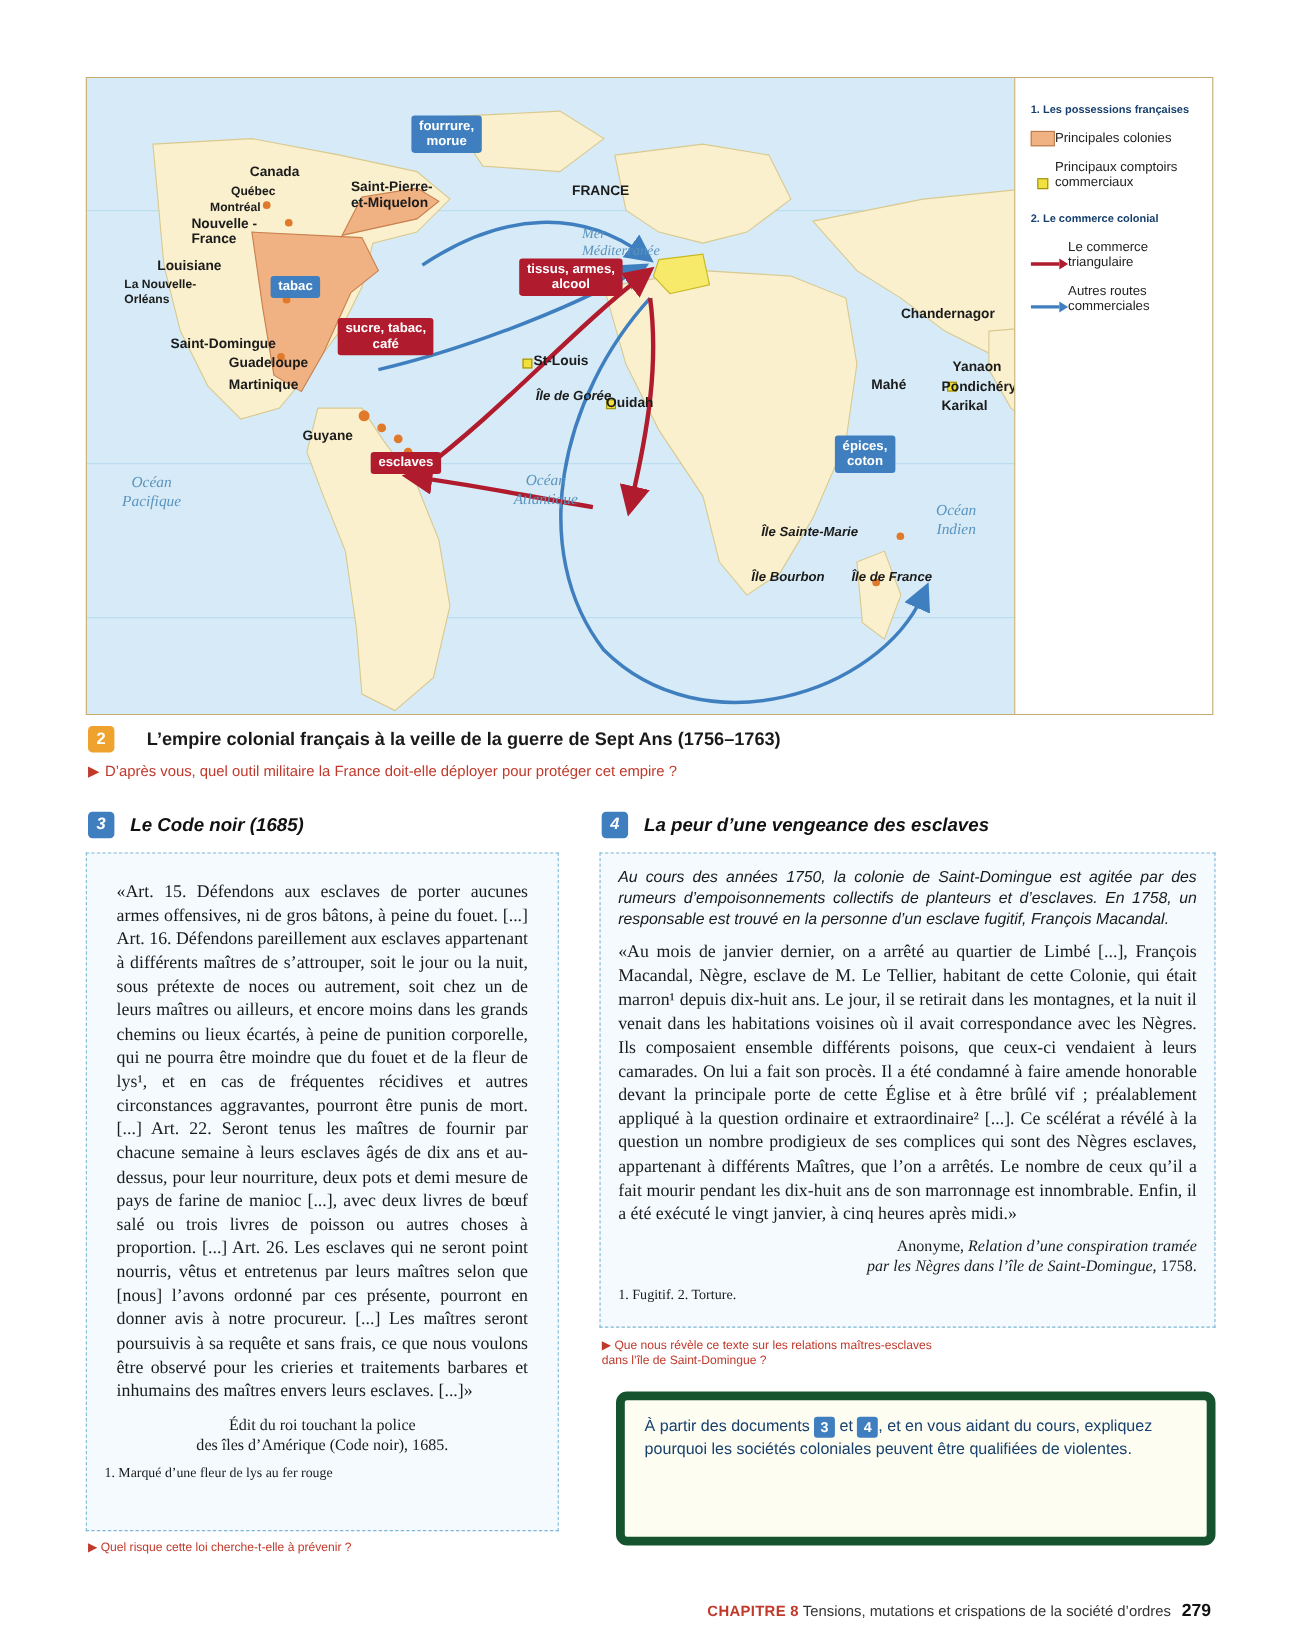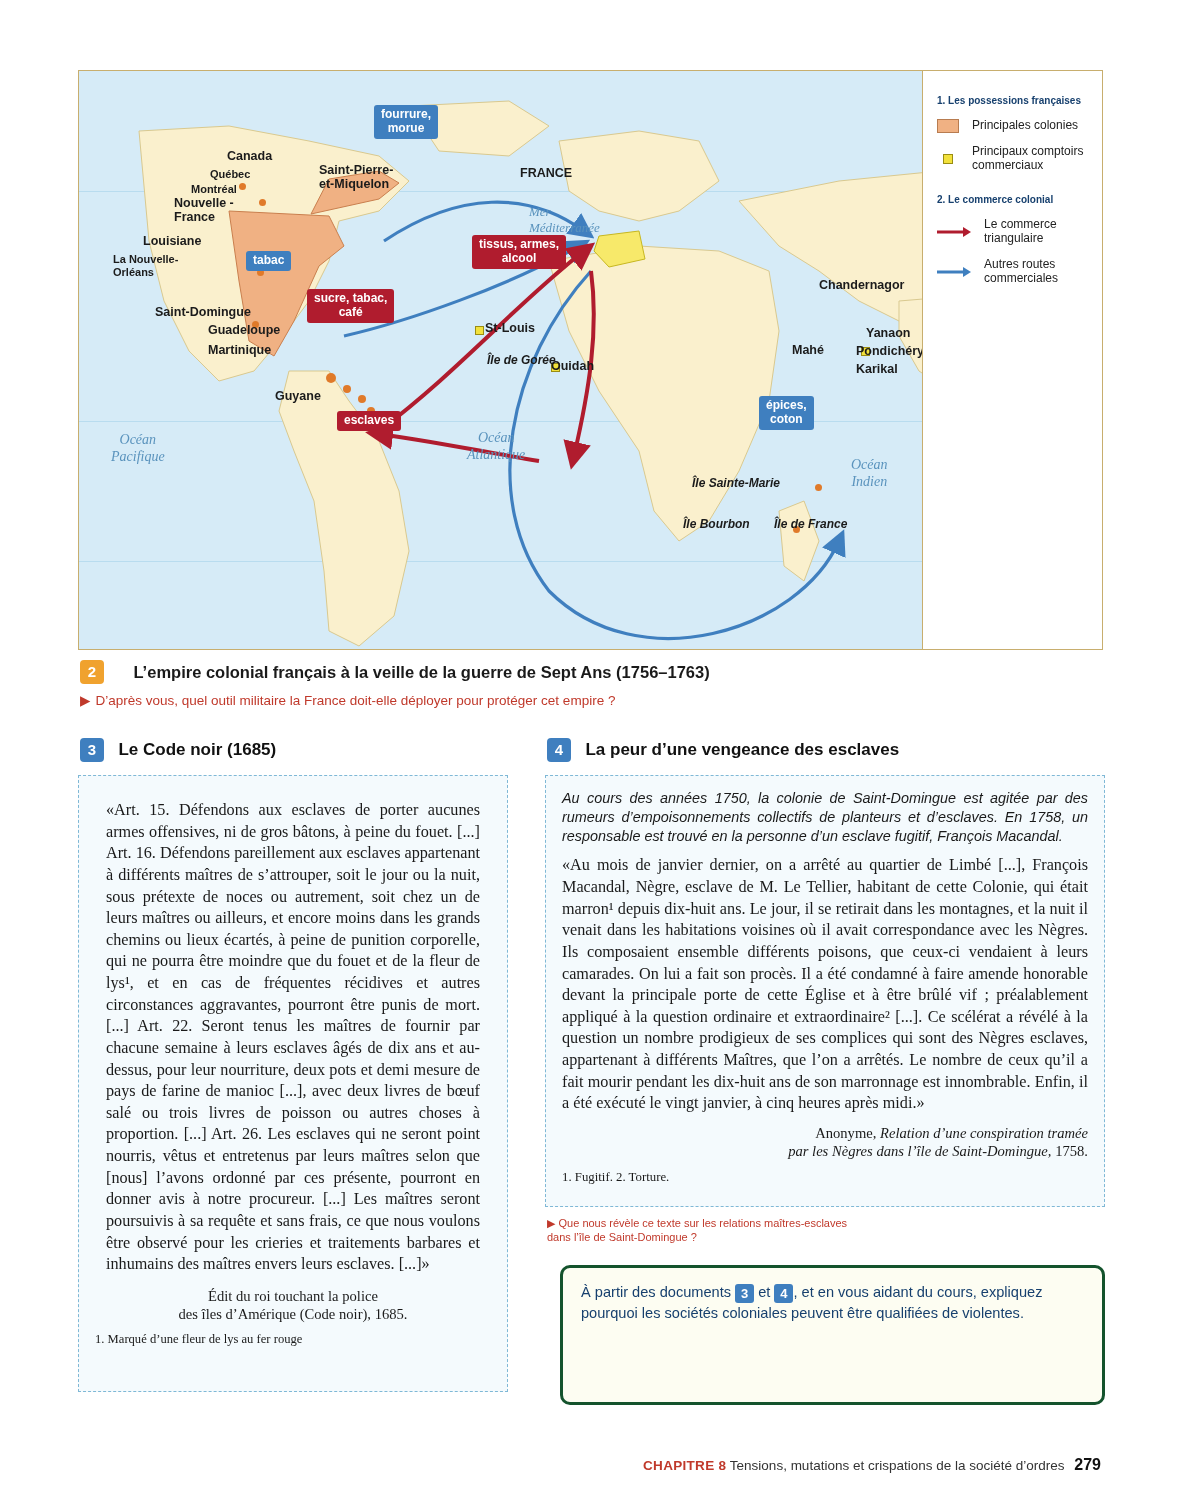--- a/index.html
+++ b/index.html
@@ -20,21 +20,21 @@
   .ocean { position:absolute; inset:0; background:#d6ebf7; }
   .lat-line { position:absolute; left:0; right:0; height:1px; background:#b9dcef; }
   .legend {
     position:absolute; right:0; top:0; width:180px; height:100%;
     background:#ffffff; border-left:1px solid #c8ae6e;
     padding:24px 10px 10px 14px;
     font-family:"Liberation Sans", sans-serif;
   }
   .legend h4 { font-size:10px; margin:0 0 10px 0; color:#17406e; line-height:1.25; }
   .legend h4.second { margin-top:22px; }
-  .legend .row { display:flex; align-items:center; gap:13px; margin-bottom:11px; }
+  .legend .row { display:flex; align-items:flex-end; gap:0; margin-bottom:11px; }
   .legend .row span.txt { font-size:12px; color:#222; line-height:1.2; }
   .sw-colony { width:22px; height:14px; background:#f0b183; border:1px solid #b87c50; flex:none; margin-top:1px; }
   .sw-comptoir { width:10px; height:10px; background:#f2e13c; border:1px solid #9a8d12; flex:none; margin:3px 6px 0 6px; }
   .arrow-red, .arrow-blue { width:34px; height:12px; flex:none; margin-top:2px; }
 
   .maplabel {
     position:absolute; font-family:"Liberation Sans", sans-serif;
     font-size:12.5px; color:#1b1b1b; white-space:nowrap; font-weight:bold;
   }
   .maplabel.small { font-size:11px; font-weight:bold; }
@@ -70,21 +70,21 @@
     font-family:"Liberation Sans", sans-serif;
   }
   .cap2 .title { font-size:16.5px; font-weight:bold; color:#1a1a1a; margin-left:25px; vertical-align:middle; }
   .q-line {
     font-family:"Liberation Sans", sans-serif; font-size:13.5px; color:#c0392b;
   }
   .q-line .tri { color:#c0392b; margin-right:5px; }
   .cap2 .q-line { margin-top:8px; }
 
   
-  .doc-head { position:absolute; font-family:"Liberation Sans", sans-serif; }
+  .doc-head { position:absolute; font-family:"Liberation Sans", sans-serif;font-style:italic; }
   .doc-head .title { font-size:17px; font-weight:bold; margin-left:10px; vertical-align:middle; color:#111; }
 
   
   .doc3 {
     position:absolute; left:78px; top:775px; width:430px; height:617px;
     background:#f4fafd; border:1px dashed #7fb8d6; padding:13px 16px 10px 16px;
   }
   .doc3 p { margin:11px; font-size:16.2px; line-height:1.335; text-align:justify; }
   .doc3 .src {
     margin-top:11px; text-align:center; font-size:14.6px; line-height:1.25;
@@ -98,21 +98,21 @@
   }
   .doc4 .chapo { font-style:italic; font-size:14.4px; line-height:1.33; margin:0 0 9px 0; text-align:justify; font-family:"Liberation Sans", sans-serif; }
   .doc4 p.body { margin:0; font-size:16.2px; line-height:1.335; text-align:justify; }
   .doc4 .src { margin-top:9px; text-align:right; font-size:14.6px; line-height:1.25; }
   .doc4 .src i { font-style:italic; }
   .doc4 .note { margin-top:10px; font-size:12.8px; }
 
   
   .taskbox {
     position:absolute; left:560px; top:1265px; width:545px; height:140px;
-    background:#fdfdf2; border:3px solid #14532d; border-radius:10px;
+    background:#fdfdf2; border:8px solid #14532d; border-radius:10px;
     padding:14px 18px;
   }
   .task-title {
     position:absolute; left:588px; top:1272px; width:500px;
     font-family:"Liberation Sans", sans-serif; font-weight:bold;
     font-size:17px; color:#b01c2e; line-height:1.22; letter-spacing:0.2px;
   }
   .taskbox p {
     margin:0; font-family:"Liberation Sans", sans-serif; font-size:14.6px;
     color:#17406e; line-height:1.42;
@@ -315,20 +315,24 @@
 
   <div class="doc3">
     <p>«Art. 15. Défendons aux esclaves de porter aucunes armes offensives, ni de gros bâtons, à peine du fouet. [...] Art. 16. Défendons pareillement aux esclaves appartenant à différents maîtres de s’attrouper, soit le jour ou la nuit, sous prétexte de noces ou autrement, soit chez un de leurs maîtres ou ailleurs, et encore moins dans les grands chemins ou lieux écartés, à peine de punition corporelle, qui ne pourra être moindre que du fouet et de la fleur de lys¹, et en cas de fréquentes récidives et autres circonstances aggravantes, pourront être punis de mort. [...] Art. 22. Seront tenus les maîtres de fournir par chacune semaine à leurs esclaves âgés de dix ans et au-dessus, pour leur nourriture, deux pots et demi mesure de pays de farine de manioc [...], avec deux livres de bœuf salé ou trois livres de poisson ou autres choses à proportion. [...] Art. 26. Les esclaves qui ne seront point nourris, vêtus et entretenus par leurs maîtres selon que [nous] l’avons ordonné par ces présente, pourront en donner avis à notre procureur. [...] Les maîtres seront poursuivis à sa requête et sans frais, ce que nous voulons être observé pour les crieries et traitements barbares et inhumains des maîtres envers leurs esclaves. [...]»</p>
     <div class="src">
       <div>Édit du roi touchant la police</div>
       <div>des îles d’Amérique (Code noir), 1685.</div>
     </div>
     <div class="note">1. Marqué d’une fleur de lys au fer rouge</div>
   </div>
 
+  <div class="qline-abs" style="left:80px; top:1400px; width:420px;">
+    <span>▶</span>
+    <span>Quel risque cette loi cherche-t-elle à prévenir ?</span>
+  </div>
 
   <div class="doc-head" style="left:547px; top:738px;">
     <span class="num-badge badge-blue">4</span>
     <span class="title">La peur d’une vengeance des esclaves</span>
   </div>
 
   <div class="doc4">
     <p class="chapo">Au cours des années 1750, la colonie de Saint-Domingue est agitée par des rumeurs d’empoisonnements collectifs de planteurs et d’esclaves. En 1758, un responsable est trouvé en la personne d’un esclave fugitif, François Macandal.</p>
     <p class="body">«Au mois de janvier dernier, on a arrêté au quartier de Limbé [...], François Macandal, Nègre, esclave de M. Le Tellier, habitant de cette Colonie, qui était marron¹ depuis dix-huit ans. Le jour, il se retirait dans les montagnes, et la nuit il venait dans les habitations voisines où il avait correspondance avec les Nègres. Ils composaient ensemble différents poisons, que ceux-ci vendaient à leurs camarades. On lui a fait son procès. Il a été condamné à faire amende honorable devant la principale porte de cette Église et à être brûlé vif ; préalablement appliqué à la question ordinaire et extraordinaire² [...]. Ce scélérat a révélé à la question un nombre prodigieux de ses complices qui sont des Nègres esclaves, appartenant à différents Maîtres, que l’on a arrêtés. Le nombre de ceux qu’il a fait mourir pendant les dix-huit ans de son marronnage est innombrable. Enfin, il a été exécuté le vingt janvier, à cinq heures après midi.»</p>
     <div class="src">

